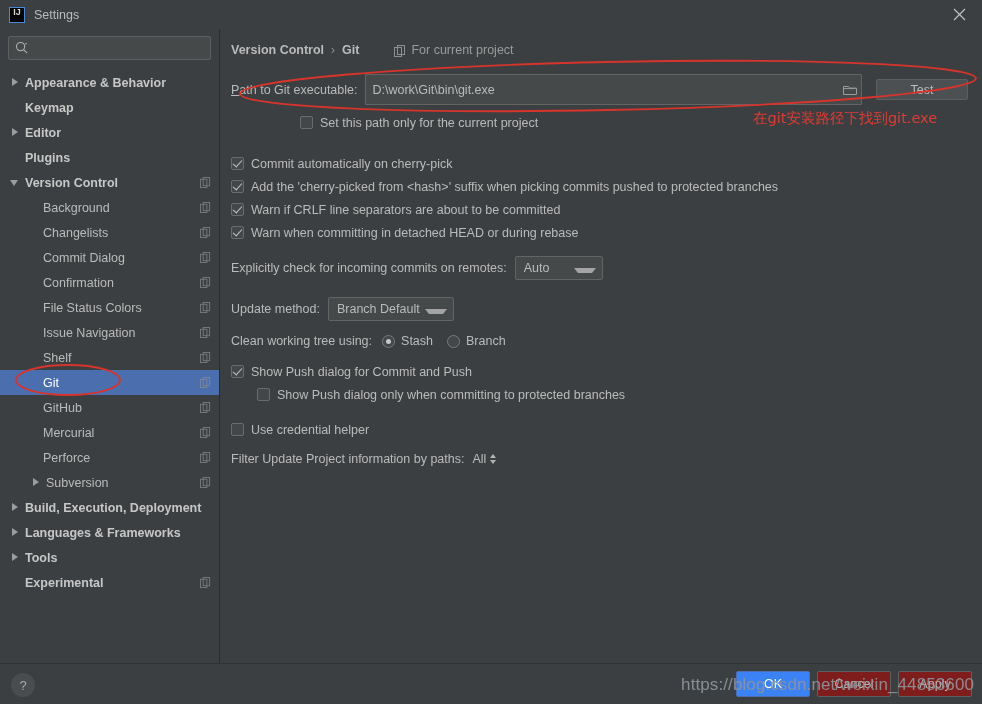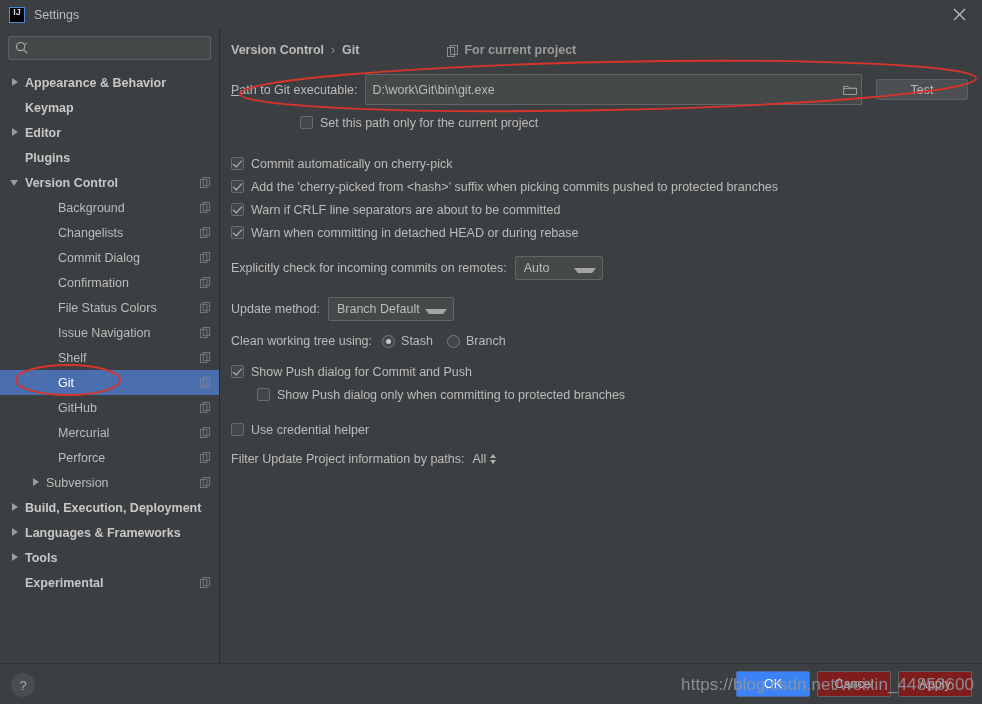--- a/index.html
+++ b/index.html
@@ -79,37 +79,37 @@
     border-top: 6px solid #9a9da0;
     border-left: 4.5px solid transparent; border-right: 4.5px solid transparent;
   }
   .tree-row .label { white-space: nowrap; }
   .tree-row.bold .label { font-weight: bold; color: #c7c7c7; }
   .tree-row .copy-ico { margin-left: auto; opacity: .75; }
   .tree-row .copy-ico svg { display:block; }
 
   
   .lvl0 { padding-left: 10px; }
-  .lvl1 { padding-left: 43px; }
+  .lvl1 { padding-left: 28px; }
   .lvl1a { padding-left: 31px; }
 
   
   .content {
     position: absolute; left: 221px; top: 29px;
     width: 761px; height: 634px; background: #3c3f41;
     padding: 10px 14px 0 10px;
   }
   .breadcrumb {
     display: flex; align-items: center; height: 22px; font-size: 12.5px;
   }
   .bc-item { font-weight: bold; color: #bbbbbb; }
   .bc-sep { margin: 0 7px; color: #8d8f91; font-size: 12px; }
   .for-project {
-    display: flex; align-items: flex-end; margin-left: 88px;
-    color: #9b9b9b; font-size: 12.5px; font-weight: bold;
+    display: flex; align-items: flex-end; margin-left: 35px;
+    color: #9b9b9b; font-size: 12.5px;
   }
   .for-project svg { display:block; margin-right: 5px; }
 
   .row { display: flex; align-items: center; }
   .path-row { margin-top: 13px; }
   .lbl { font-size: 12.5px; color: #bbbbbb; white-space: nowrap; }
   .underline-first::first-letter { text-decoration: underline; }
 
   .path-field {
     margin-left: 8px; width: 519px; height: 31px;
@@ -548,14 +548,15 @@
         <div class="dlg-btn">Cancel</div>
         <div class="dlg-btn">Apply</div>
       </div>
     <div class="watermark">https://blog.csdn.net/weixin_44853600</div>
   </div>
 
   <svg class="anno-svg">
     <ellipse cx="68" cy="380" rx="52" ry="15" fill="none" stroke="#d8342c" stroke-width="1.8"></ellipse>
     <ellipse cx="608" cy="86" rx="368" ry="24" fill="none" stroke="#d8342c" stroke-width="1.8" transform="rotate(-1.2 608 86)"></ellipse>
   </svg>
+  <div class="anno-text">在git安装路径下找到git.exe</div>
 
 </div>
 
 </body></html>

